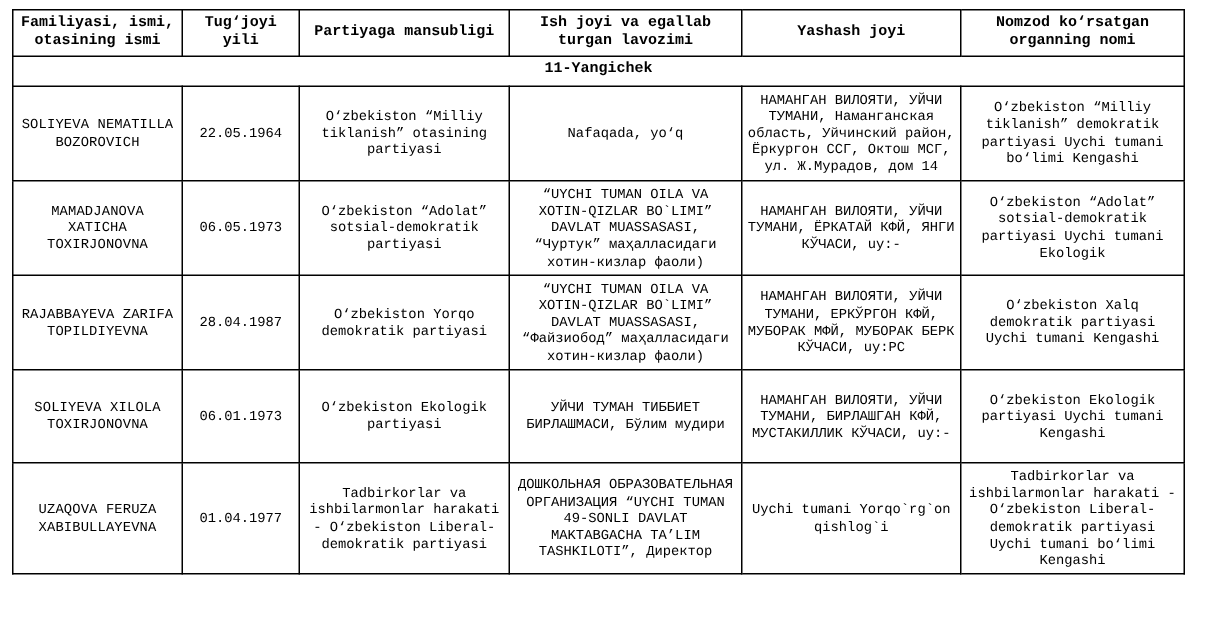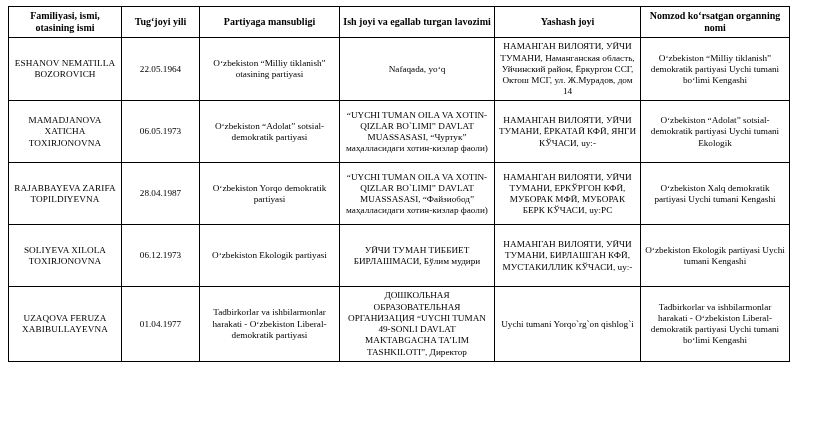--- a/index.html
+++ b/index.html
@@ -18,20 +18,21 @@
     width: 813px;
     height: 422px;
     box-sizing: border-box;
     padding: 6px 8px 0 8px;
   }
   table.candidates {
     border-collapse: collapse;
     table-layout: fixed;
     width: 648px;
     font-size: 9.2px;
+    font-family: Liberation Mono, monospace;
   }
   table.candidates td, table.candidates th {
     border: 1px solid #000000;
     vertical-align: middle;
     text-align: center;
     padding: 3px 3px;
     line-height: 1.22;
   }
   thead th {
     font-weight: bold;
@@ -78,23 +79,26 @@
       <tr>
         <th>Familiyasi, ismi, otasining ismi</th>
         <th>Tug‘joyi yili</th>
         <th>Partiyaga mansubligi</th>
         <th>Ish joyi va egallab turgan lavozimi</th>
         <th>Yashash joyi</th>
         <th>Nomzod ko‘rsatgan organning nomi</th>
       </tr>
     </thead>
     <tbody>
+      <tr class="section-row">
+        <td colspan="6">11-Yangichek</td>
+      </tr>
 
       <tr class="tall">
-        <td class="cell-name">ESHANOV NEMATILLA BOZOROVICH</td>
+        <td class="cell-name">SOLIYEVA NEMATILLA BOZOROVICH</td>
         <td>22.05.1964</td>
         <td class="cell-left">O‘zbekiston “Milliy tiklanish” otasining partiyasi</td>
         <td class="cell-left">Nafaqada, yo‘q</td>
         <td class="cell-left">НАМАНГАН ВИЛОЯТИ, УЙЧИ ТУМАНИ, Наманганская область, Уйчинский район, Ёркургон ССГ, Октош МСГ, ул. Ж.Мурадов, дом 14</td>
         <td class="cell-left">O‘zbekiston “Milliy tiklanish” demokratik partiyasi Uychi tumani bo‘limi Kengashi</td>
       </tr>
 
       <tr class="tall">
         <td class="cell-name">MAMADJANOVA XATICHA TOXIRJONOVNA</td>
         <td>06.05.1973</td>
@@ -108,21 +112,21 @@
         <td class="cell-name">RAJABBAYEVA ZARIFA TOPILDIYEVNA</td>
         <td>28.04.1987</td>
         <td class="cell-left">O‘zbekiston Yorqo demokratik partiyasi</td>
         <td class="cell-left">“UYCHI TUMAN OILA VA XOTIN-QIZLAR BO`LIMI” DAVLAT MUASSASASI, “Файзиобод” маҳалласидаги хотин-кизлар фаоли)</td>
         <td class="cell-left">НАМАНГАН ВИЛОЯТИ, УЙЧИ ТУМАНИ, ЕРКЎРГОН КФЙ, МУБОРАК МФЙ, МУБОРАК БЕРК КЎЧАСИ, uy:РС</td>
         <td class="cell-left">O‘zbekiston Xalq demokratik partiyasi Uychi tumani Kengashi</td>
       </tr>
 
       <tr class="tall">
         <td class="cell-name">SOLIYEVA XILOLA TOXIRJONOVNA</td>
-        <td>06.12.1973</td>
+        <td>06.01.1973</td>
         <td class="cell-left">O‘zbekiston Ekologik partiyasi</td>
         <td class="cell-left">УЙЧИ ТУМАН ТИББИЕТ БИРЛАШМАСИ, Бўлим мудири</td>
         <td class="cell-left">НАМАНГАН ВИЛОЯТИ, УЙЧИ ТУМАНИ, БИРЛАШГАН КФЙ, МУСТАКИЛЛИК КЎЧАСИ, uy:-</td>
         <td class="cell-left">O‘zbekiston Ekologik partiyasi Uychi tumani Kengashi</td>
       </tr>
 
       <tr class="tall">
         <td class="cell-name">UZAQOVA FERUZA XABIBULLAYEVNA</td>
         <td>01.04.1977</td>
         <td class="cell-left">Tadbirkorlar va ishbilarmonlar harakati - O‘zbekiston Liberal-demokratik partiyasi</td>

